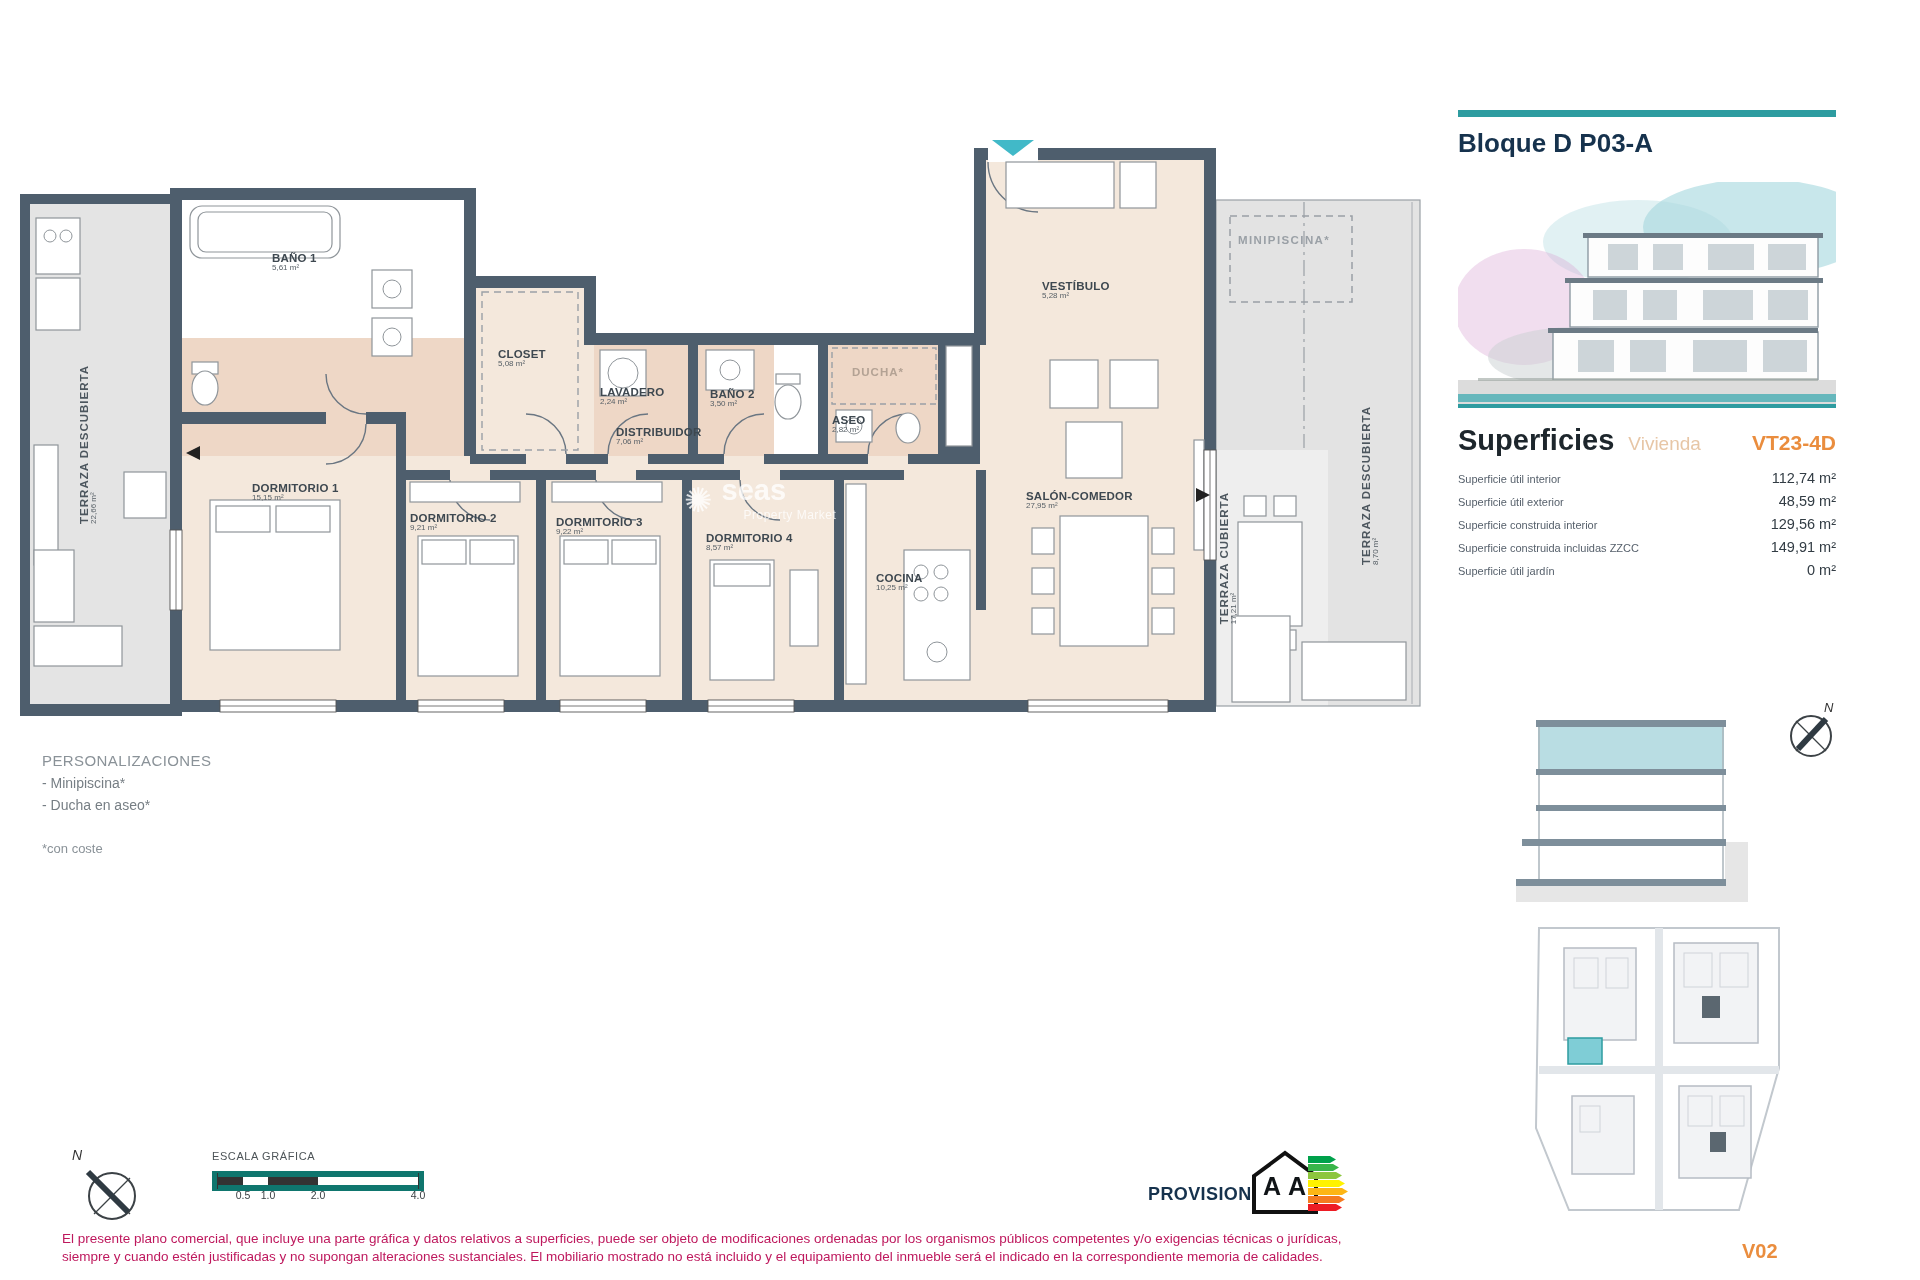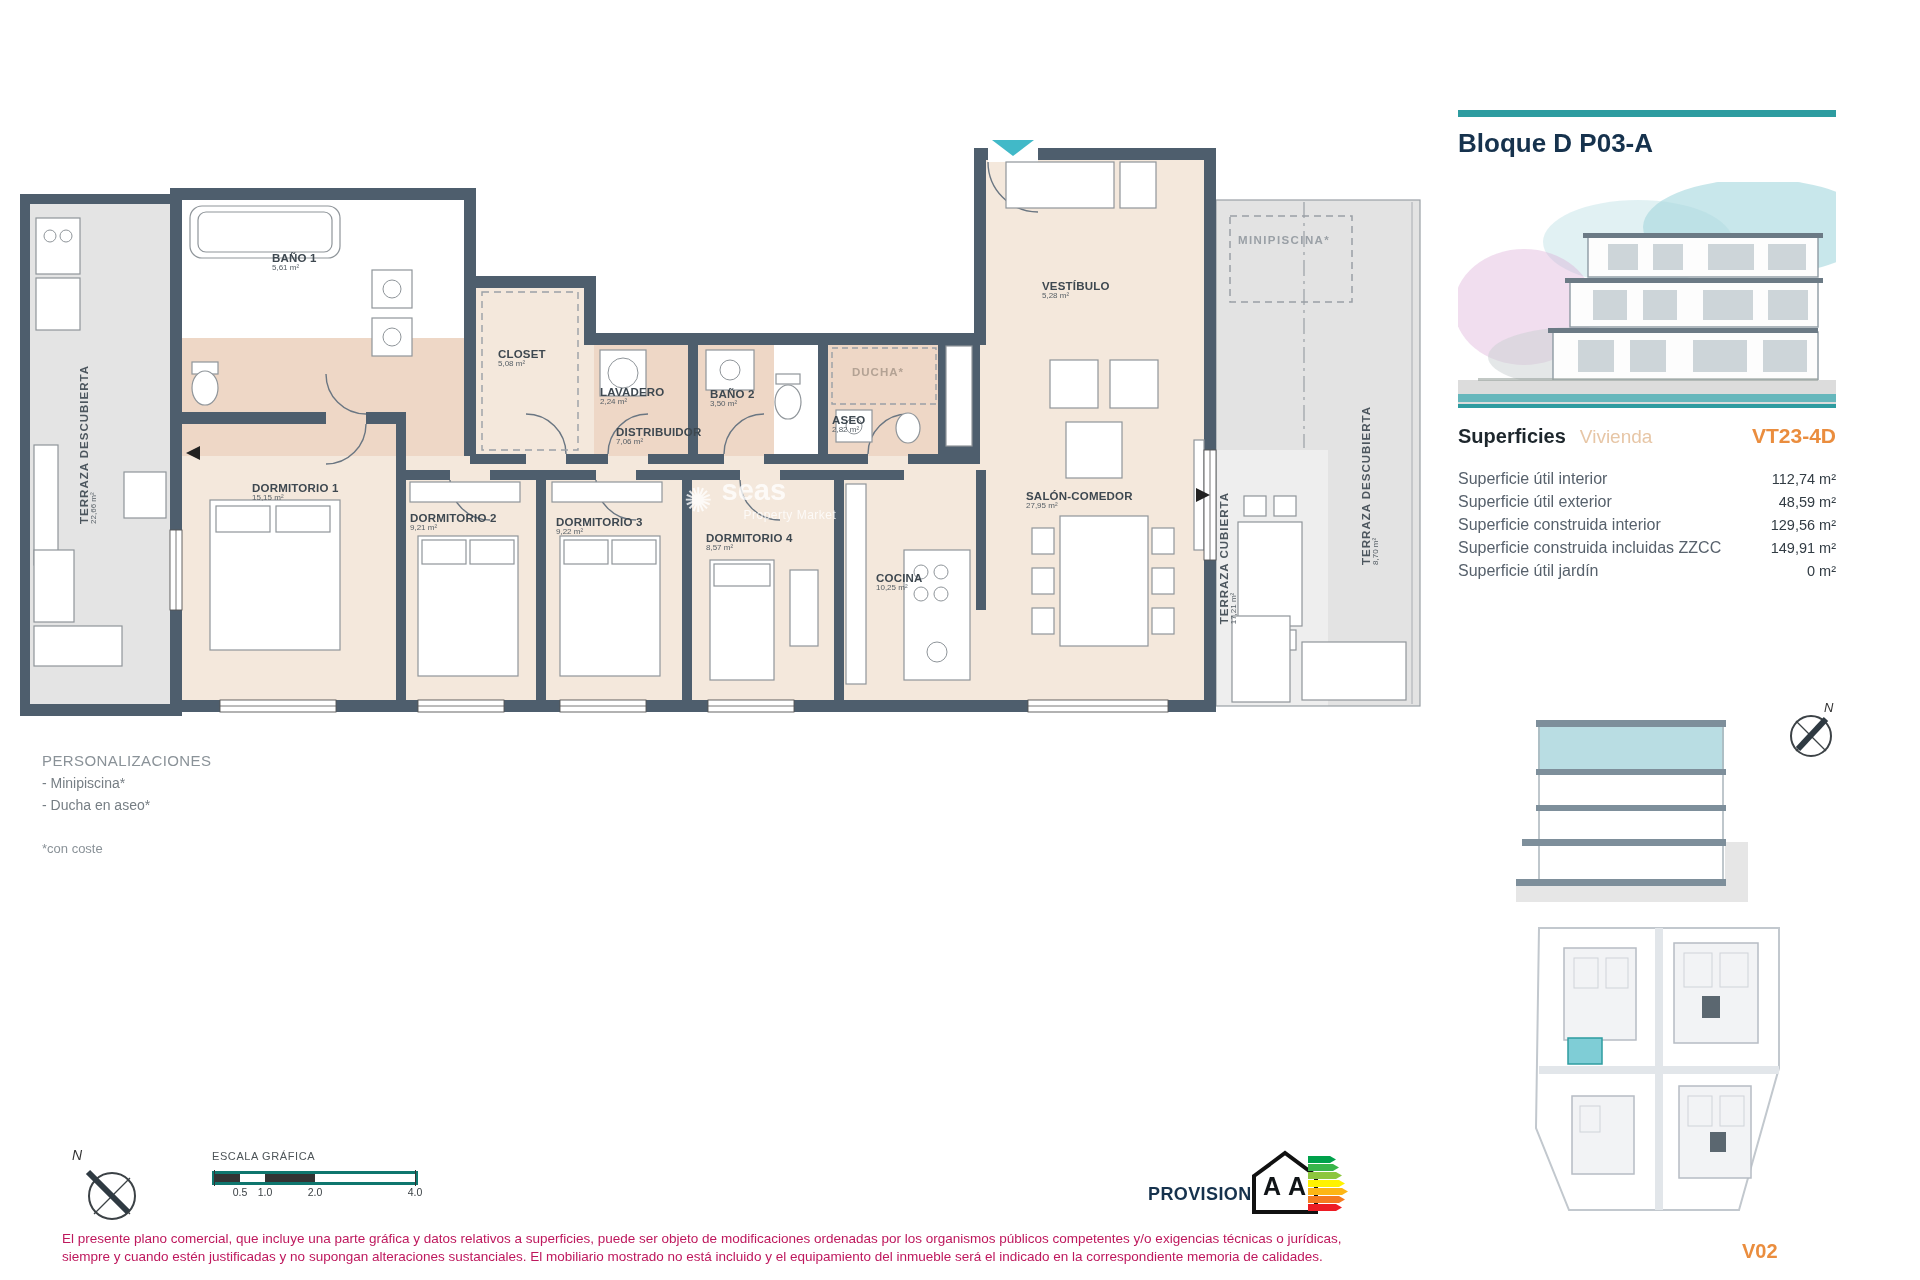--- a/index.html
+++ b/index.html
@@ -19,41 +19,41 @@
   .wm-name{font-size:29px;font-weight:700;line-height:1;}
   .wm-tag{font-size:12px;letter-spacing:.5px;padding-left:22px;}
   
   #personalizations{position:absolute;left:42px;top:752px;color:#8a9298;}
   #personalizations .p-title{font-size:15px;letter-spacing:.4px;}
   #personalizations .p-item{font-size:14px;color:#767e84;margin-top:6px;}
   #personalizations .p-note{font-size:13px;color:#8a9298;margin-top:28px;}
   
   #scalebar{position:absolute;left:212px;top:1150px;width:240px;}
   #scalebar .s-title{font-size:11px;color:#4d5458;letter-spacing:.6px;}
-  .bar{position:relative;margin-top:9px;width:200px;height:8px;border:3px solid #0f766e;background:#fff;text-align:center;}
+  .bar{position:relative;margin-top:9px;width:200px;height:8px;border:6px solid #0f766e;background:#fff;text-align:center;}
   .bar .seg{position:absolute;top:0;height:8px;background:#333;}
   .bar .tick{position:absolute;top:-4px;width:1px;height:16px;background:#333;}
   .bar .lbl{position:absolute;top:12px;transform:translateX(-50%);font-size:10.5px;color:#3c4246;}
   
   #provisional{position:absolute;left:1148px;top:1184px;font-size:18px;font-weight:700;color:#16324d;letter-spacing:.4px;}
   #energy{position:absolute;left:1246px;top:1146px;width:104px;height:74px;}
   #energy .letters{position:absolute;left:10px;top:26px;width:58px;text-align:center;
     font-size:25px;font-weight:800;color:#101417;letter-spacing:1px;}
   #disclaimer{position:absolute;left:62px;top:1230px;width:1295px;font-size:13.5px;color:#be185d;line-height:1.34;}
   
   .teal-bar{position:absolute;left:1458px;top:110px;width:378px;height:7px;background:#2e9ca0;}
   #block-title{position:absolute;left:1458px;top:128px;font-size:26px;font-weight:700;color:#16324d;}
   #render{position:absolute;left:1458px;top:182px;width:378px;height:228px;}
   #sup-header{position:absolute;left:1458px;top:424px;width:378px;display:flex;align-items:baseline;gap:14px;}
-  #sup-header .t1{font-size:20px;font-weight:800;color:#1d262c;}
+  #sup-header .t1{font-size:29px;font-weight:800;color:#1d262c;}
   #sup-header .t2{font-size:19px;color:#e7c6a6;}
   #sup-header .t3{margin-left:auto;font-size:21px;font-weight:700;color:#ea8d3e;}
   #sup-table{position:absolute;left:1458px;top:470px;width:378px;}
   .sup-row{display:flex;justify-content:space-between;height:23px;align-items:baseline;}
-  .sup-row .lbl{font-size:16px;color:#57616c;}
+  .sup-row .lbl{font-size:11px;color:#57616c;}
   .sup-row .val{font-size:14.5px;color:#323c44;}
   #section-diagram{position:absolute;left:1516px;top:702px;}
   #compass-right{position:absolute;left:1784px;top:698px;}
   #compass-left{position:absolute;left:66px;top:1144px;}
   #site-plan{position:absolute;left:1524px;top:918px;}
   #version{position:absolute;left:1742px;top:1240px;font-size:20px;font-weight:700;color:#ea8d3e;}
 </style>
 </head>
 <body>
 

